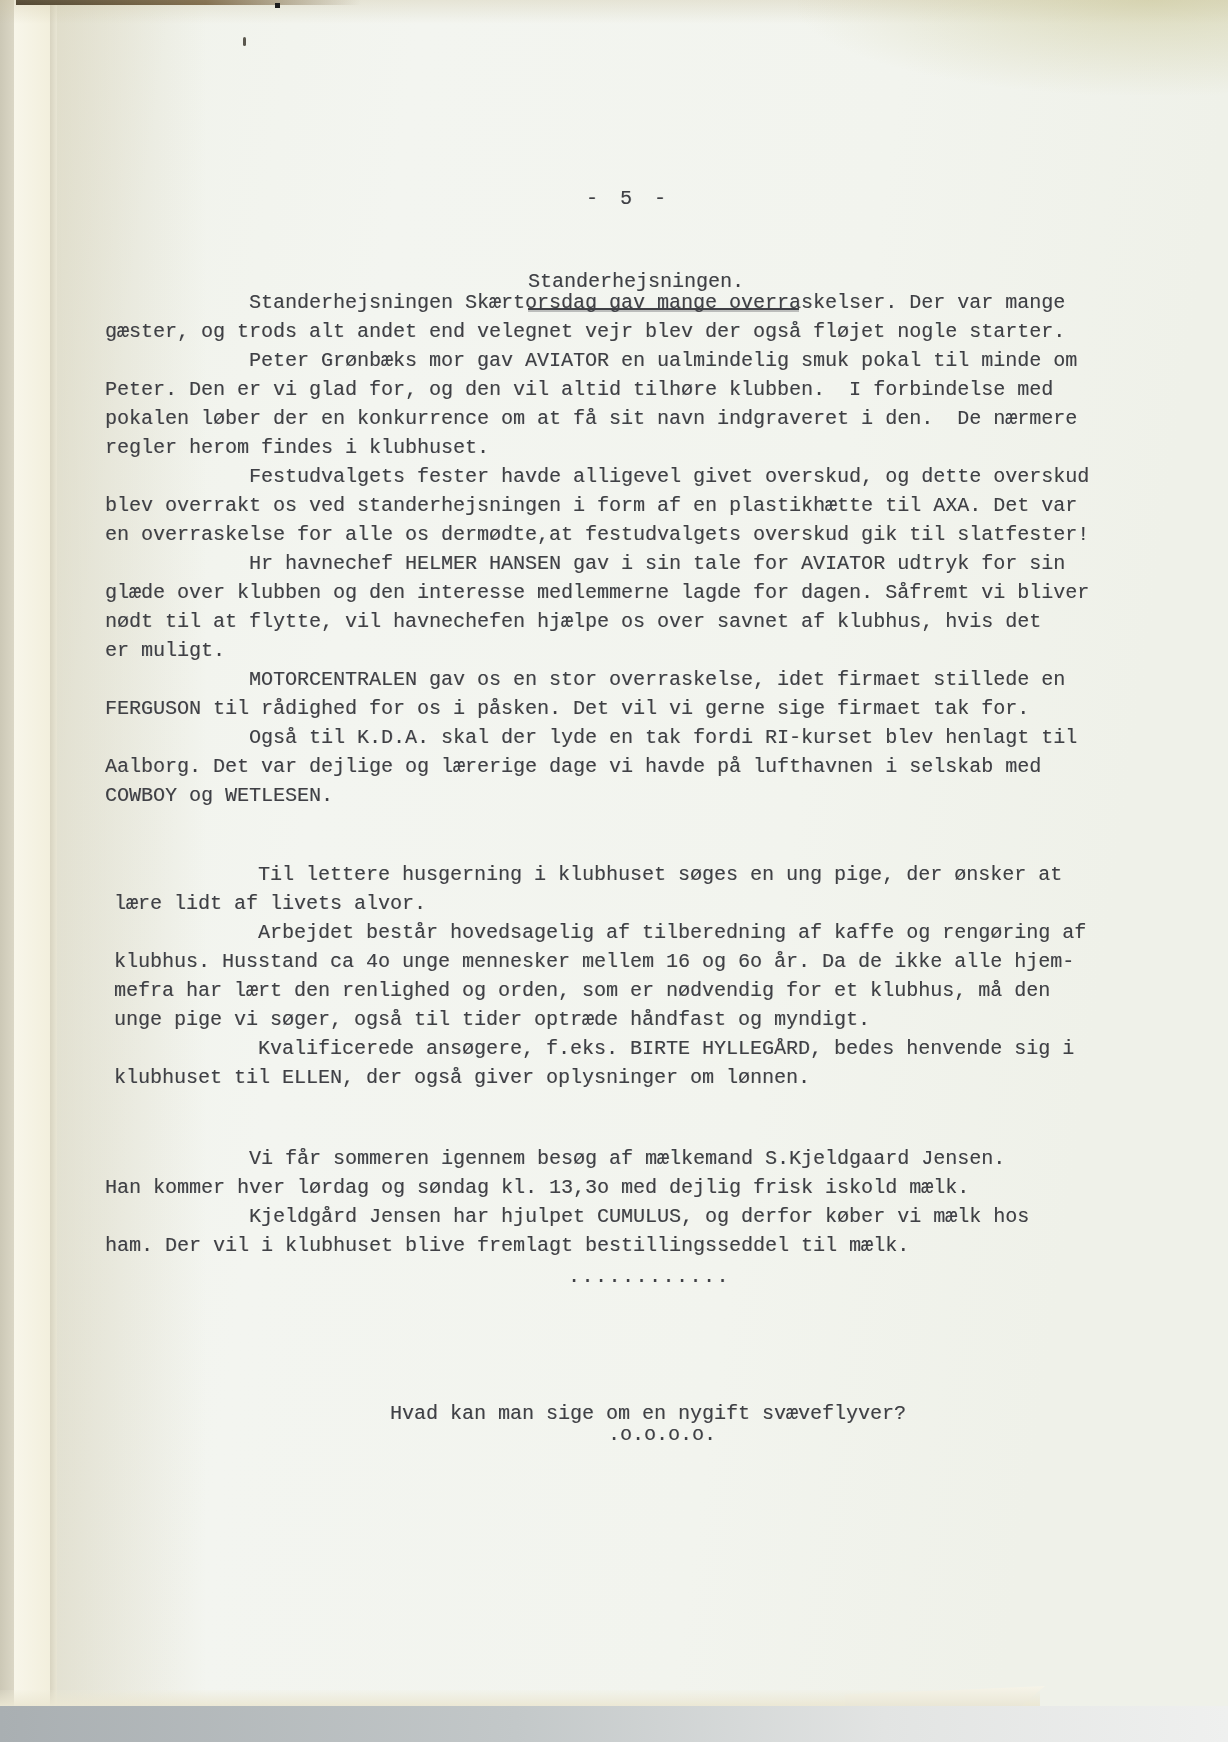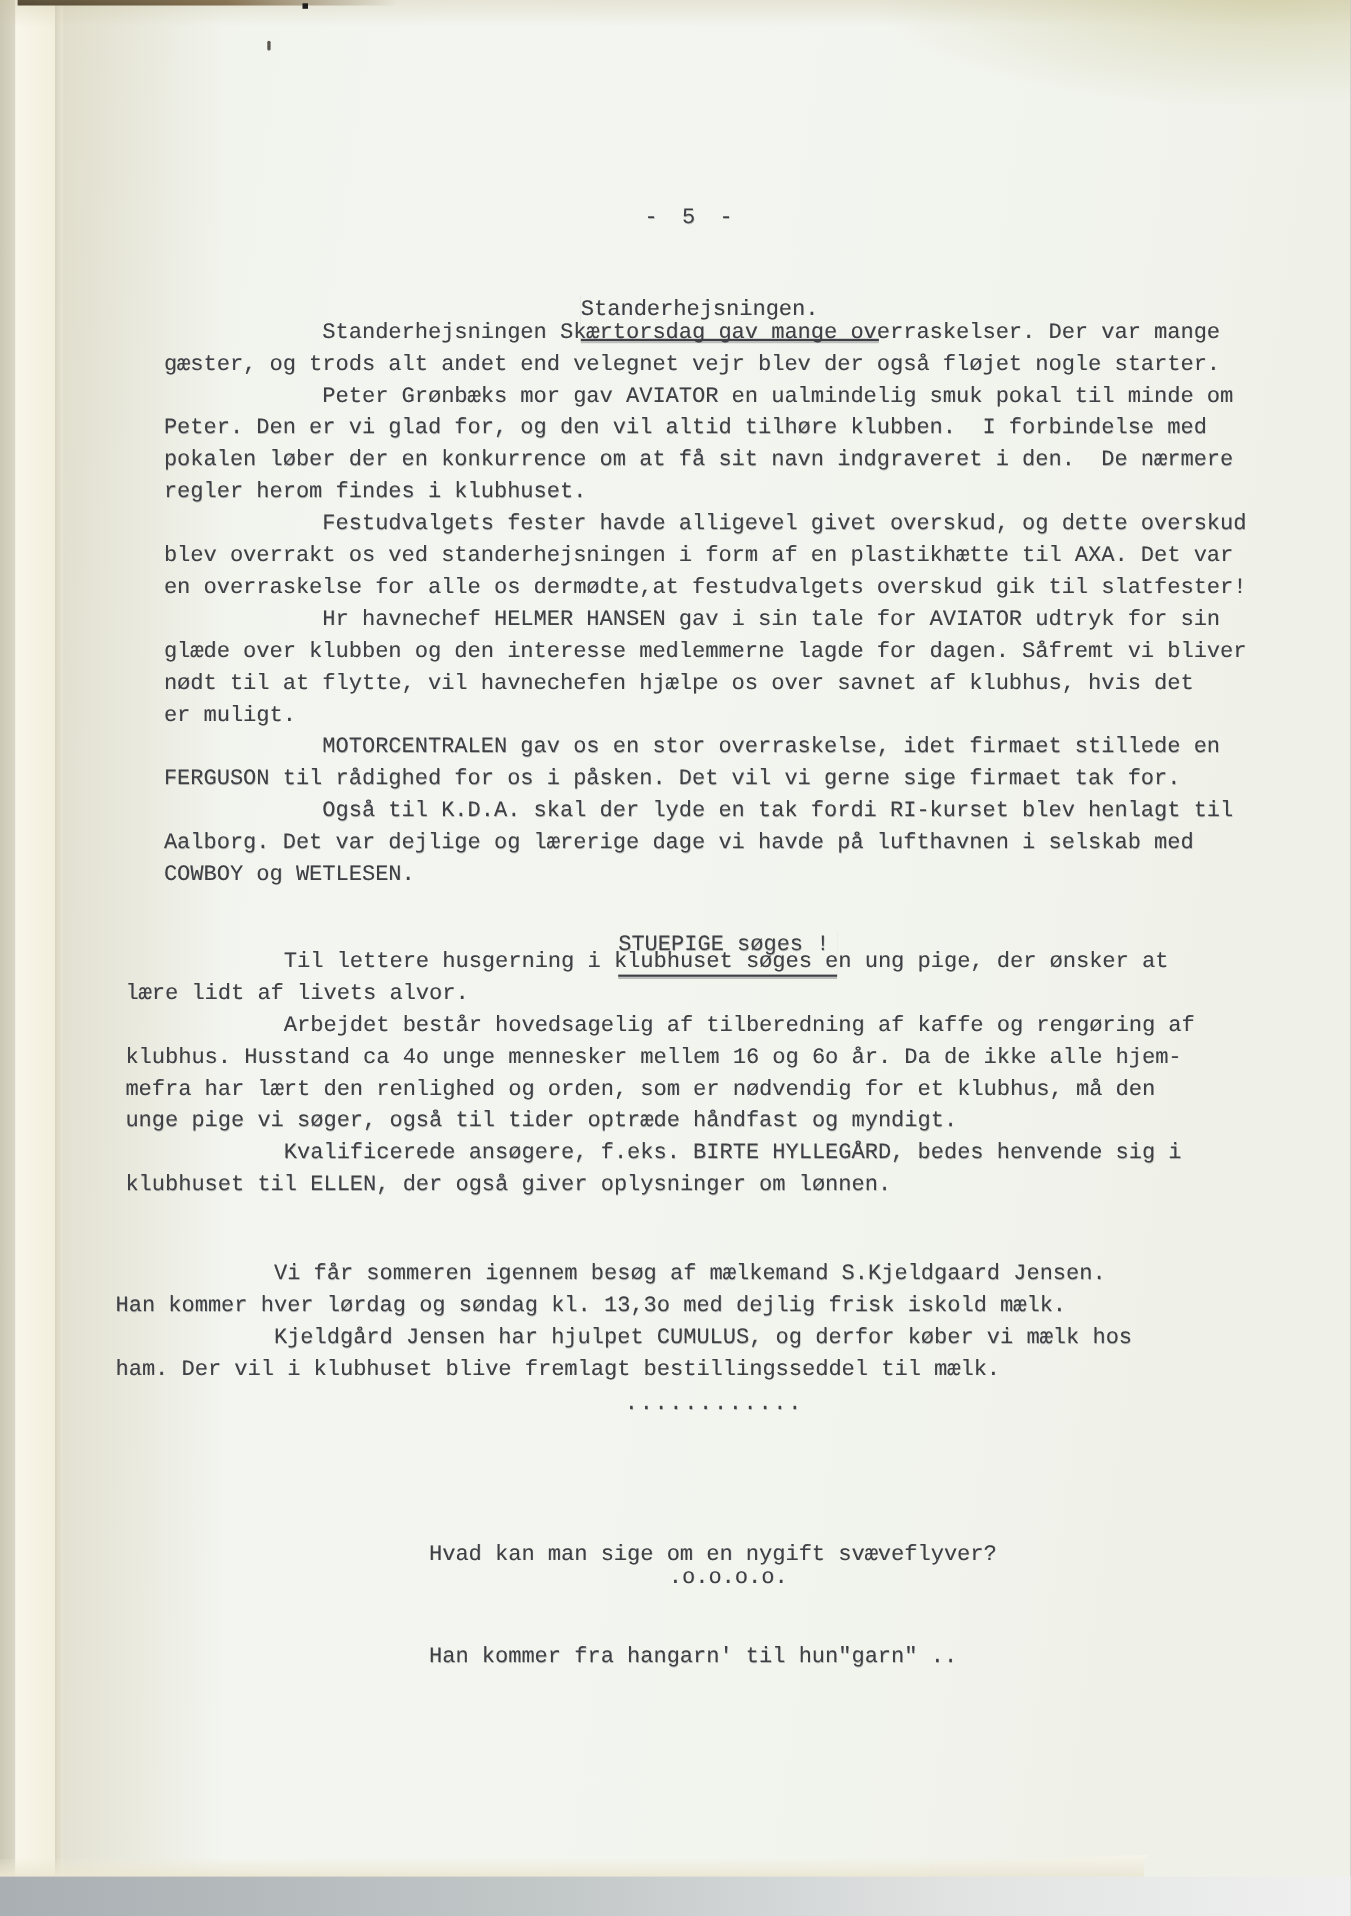--- a/index.html
+++ b/index.html
@@ -47,21 +47,21 @@
                   box-shadow:0 2px 0 rgba(63,64,69,0.30);
                   padding-bottom:12px; display:inline-block; position:static; }
 
   .pageno   { left:586px; top:184px; letter-spacing:5px; }
   .h-s0     { left:480px; top:238px; }
   .h-s0 span{ padding-right:55px; }
   .h-s1     { left:514px; top:816px; }
   .h-s1 span{ padding-right:7px; }
   .h-s2     { left:537px; top:1088px; }
   .h-s2 span{ padding-right:8px; }
-  .b-s0     { left:105px; top:288px;margin-left:44px; }
+  .b-s0     { left:105px; top:288px; }
   .b-s1     { left:114px; top:860px; }
   .b-s2     { left:105px; top:1144px; }
   .dots     { left:568px; top:1262px; letter-spacing:1.5px; }
   .joke     { left:390px; top:1336px; line-height:31px; }
   .closing  { left:608px; top:1420px; }
 </style>
 </head>
 <body>
 
 <div class="scan">
@@ -79,29 +79,25 @@
   <div class="bottom-fold"></div>
   <div class="scanner-strip"></div>
 
   <div class="tw pageno">- 5 -</div>
 
   <div class="tw heading h-s0">
     <span>Standerhejsningen.</span>
   </div>
   <div class="tw b-s0"><div class="tl">            Standerhejsningen Skærtorsdag gav mange overraskelser. Der var mange</div><div class="tl">gæster, og trods alt andet end velegnet vejr blev der også fløjet nogle starter.</div><div class="tl">            Peter Grønbæks mor gav AVIATOR en ualmindelig smuk pokal til minde om</div><div class="tl">Peter. Den er vi glad for, og den vil altid tilhøre klubben.  I forbindelse med</div><div class="tl">pokalen løber der en konkurrence om at få sit navn indgraveret i den.  De nærmere</div><div class="tl">regler herom findes i klubhuset.</div><div class="tl">            Festudvalgets fester havde alligevel givet overskud, og dette overskud</div><div class="tl">blev overrakt os ved standerhejsningen i form af en plastikhætte til AXA. Det var</div><div class="tl">en overraskelse for alle os dermødte,at festudvalgets overskud gik til slatfester!</div><div class="tl">            Hr havnechef HELMER HANSEN gav i sin tale for AVIATOR udtryk for sin</div><div class="tl">glæde over klubben og den interesse medlemmerne lagde for dagen. Såfremt vi bliver</div><div class="tl">nødt til at flytte, vil havnechefen hjælpe os over savnet af klubhus, hvis det</div><div class="tl">er muligt.</div><div class="tl">            MOTORCENTRALEN gav os en stor overraskelse, idet firmaet stillede en</div><div class="tl">FERGUSON til rådighed for os i påsken. Det vil vi gerne sige firmaet tak for.</div><div class="tl">            Også til K.D.A. skal der lyde en tak fordi RI-kurset blev henlagt til</div><div class="tl">Aalborg. Det var dejlige og lærerige dage vi havde på lufthavnen i selskab med</div><div class="tl">COWBOY og WETLESEN.</div></div>
 
-  <div class="tw heading h-s1">
-    <span>STUEPIGE søges !</span>
-  </div>
   <div class="tw b-s1"><div class="tl">            Til lettere husgerning i klubhuset søges en ung pige, der ønsker at</div><div class="tl">lære lidt af livets alvor.</div><div class="tl">            Arbejdet består hovedsagelig af tilberedning af kaffe og rengøring af</div><div class="tl">klubhus. Husstand ca 4o unge mennesker mellem 16 og 6o år. Da de ikke alle hjem-</div><div class="tl">mefra har lært den renlighed og orden, som er nødvendig for et klubhus, må den</div><div class="tl">unge pige vi søger, også til tider optræde håndfast og myndigt.</div><div class="tl">            Kvalificerede ansøgere, f.eks. BIRTE HYLLEGÅRD, bedes henvende sig i</div><div class="tl">klubhuset til ELLEN, der også giver oplysninger om lønnen.</div></div>
 
   <div class="tw b-s2"><div class="tl">            Vi får sommeren igennem besøg af mælkemand S.Kjeldgaard Jensen.</div><div class="tl">Han kommer hver lørdag og søndag kl. 13,3o med dejlig frisk iskold mælk.</div><div class="tl">            Kjeldgård Jensen har hjulpet CUMULUS, og derfor køber vi mælk hos</div><div class="tl">ham. Der vil i klubhuset blive fremlagt bestillingsseddel til mælk.</div></div>
 
   <div class="tw dots">............</div>
 
   <div class="tw joke">
     <div class="tl">Hvad kan man sige om en nygift svæveflyver?</div>
-    <div class="tl">Han kommer fra hangarn' til hun"garn" ..</div>
   </div>
 
   <div class="tw closing">.o.o.o.o.</div>
 
 </div>
 
 </body></html>

